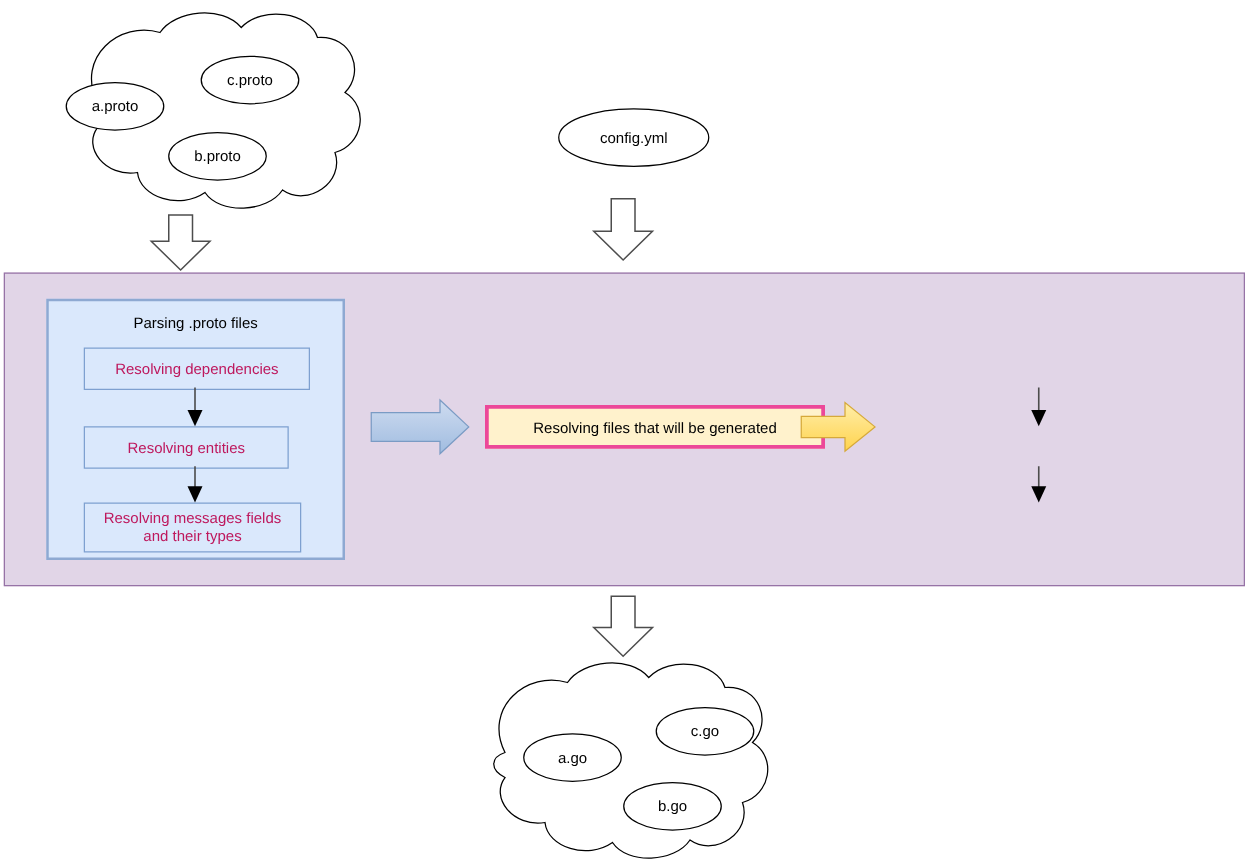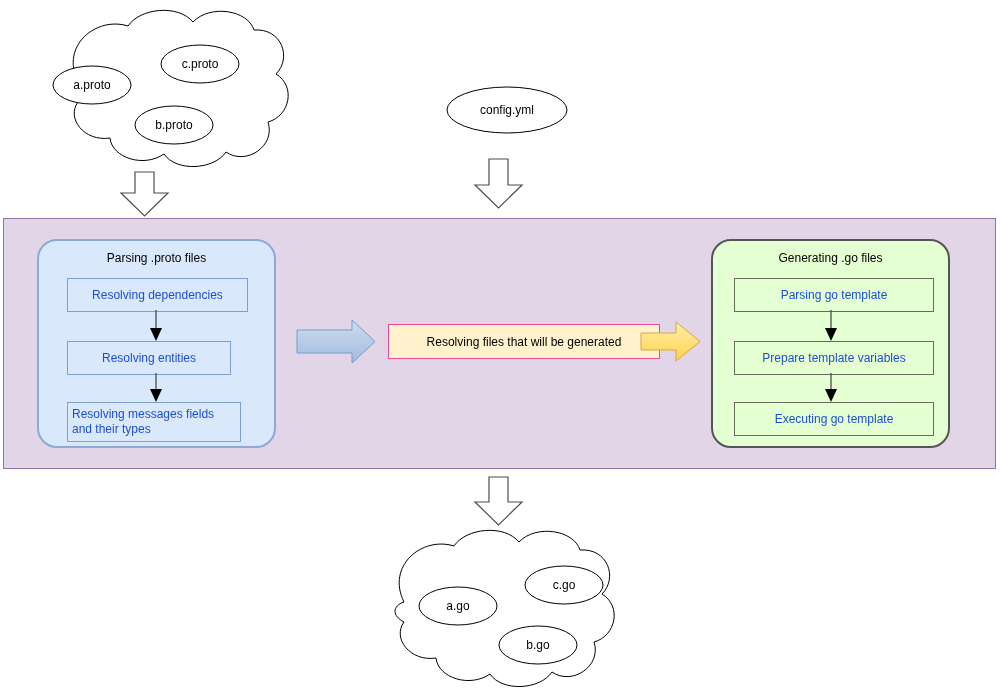--- a/index.html
+++ b/index.html
@@ -29,21 +29,20 @@
     background: #e1d5e7;
     border: 1px solid #9673a6;
     box-sizing: border-box;
   }
 
   
   .group {
     box-sizing: border-box;
     border-width: 1px;
     border-style: solid;
-    border-radius: 20px;
   }
   .group-blue {
     left: 37px;
     top: 239px;
     width: 239px;
     height: 209px;
     background: #dae8fc;
     border-color: #8ea9d2;
     border-width: 2px;
   }
@@ -67,42 +66,43 @@
     line-height: 14px;
   }
 
   
   .step {
     position: absolute;
     box-sizing: border-box;
     display: flex;
     align-items: center;
     justify-content: center;
+    text-align: center;
     font-size: 12px;
     line-height: 15px;
-    color: #1d4ed8;
+    color: #be185d;
     padding: 2px 4px;
   }
   .step-blue {
     background: #dae8fc;
     border: 1px solid #7ea0d0;
   }
   .step-green {
     background: #e4ffd2;
     border: 1px solid #666b5b;
   }
 
   
   .box-orange {
     left: 388px;
     top: 324px;
     width: 272px;
     height: 35px;
     background: #fff2cc;
-    border: 1px solid #ec4899;
+    border: 3px solid #ec4899;
     box-sizing: border-box;
     display: flex;
     align-items: center;
     justify-content: center;
     font-size: 12px;
     color: #000;
   }
 
   
   .svg-layer {
@@ -157,32 +157,20 @@
       <span>Resolving dependencies</span>
     </div>
     <div class="step step-blue" style="left:28px; top:100px; width:164px; height:34px;">
       <span>Resolving entities</span>
     </div>
     <div class="step step-blue" style="left:28px; top:161px; width:174px; height:40px;">
       <span>Resolving messages fields and their types</span>
     </div>
   </div>
 
-  <div class="abs group group-green">
-    <div class="group-title">Generating .go files</div>
-    <div class="step step-green" style="left:21px; top:37px; width:200px; height:34px;">
-      <span>Parsing go template</span>
-    </div>
-    <div class="step step-green" style="left:21px; top:100px; width:200px; height:34px;">
-      <span>Prepare template variables</span>
-    </div>
-    <div class="step step-green" style="left:21px; top:161px; width:200px; height:34px;">
-      <span>Executing go template</span>
-    </div>
-  </div>
 
   <div class="abs box-orange">
     <span>Resolving files that will be generated</span>
   </div>
 
   <svg class="svg-layer" viewBox="0 0 1001 691" xmlns="http://www.w3.org/2000/svg">
 
     <defs>
       <linearGradient id="gradBlueArrow" x1="0" y1="0" x2="0" y2="1">
         <stop offset="0%" stop-color="#cfdcf0"></stop>

